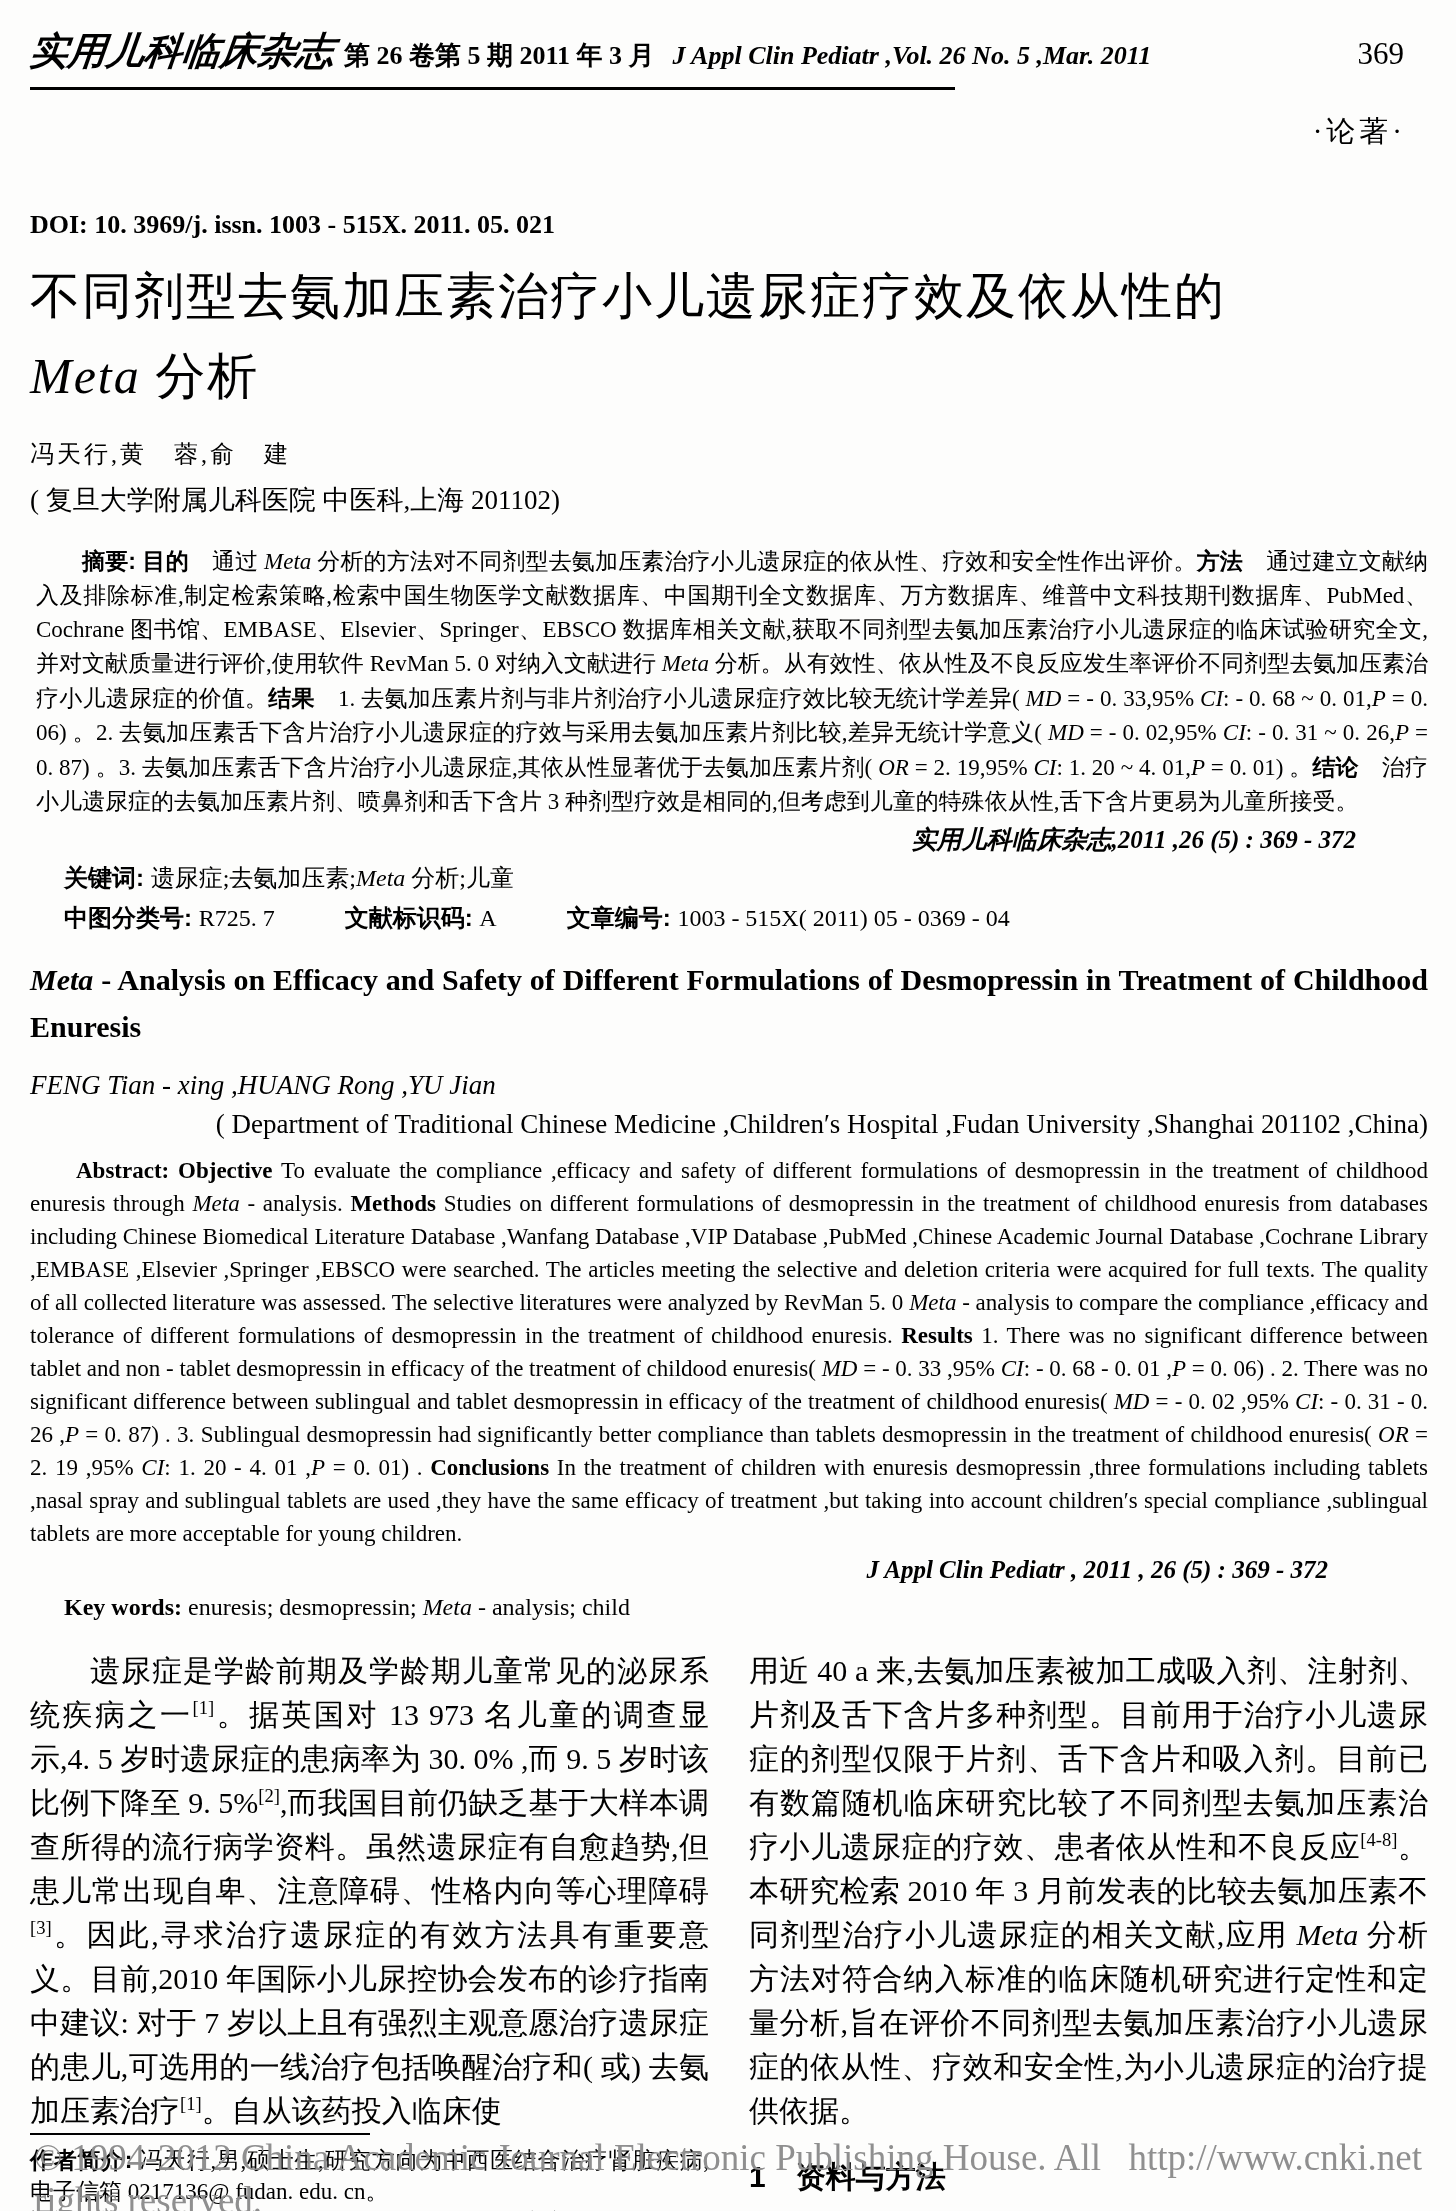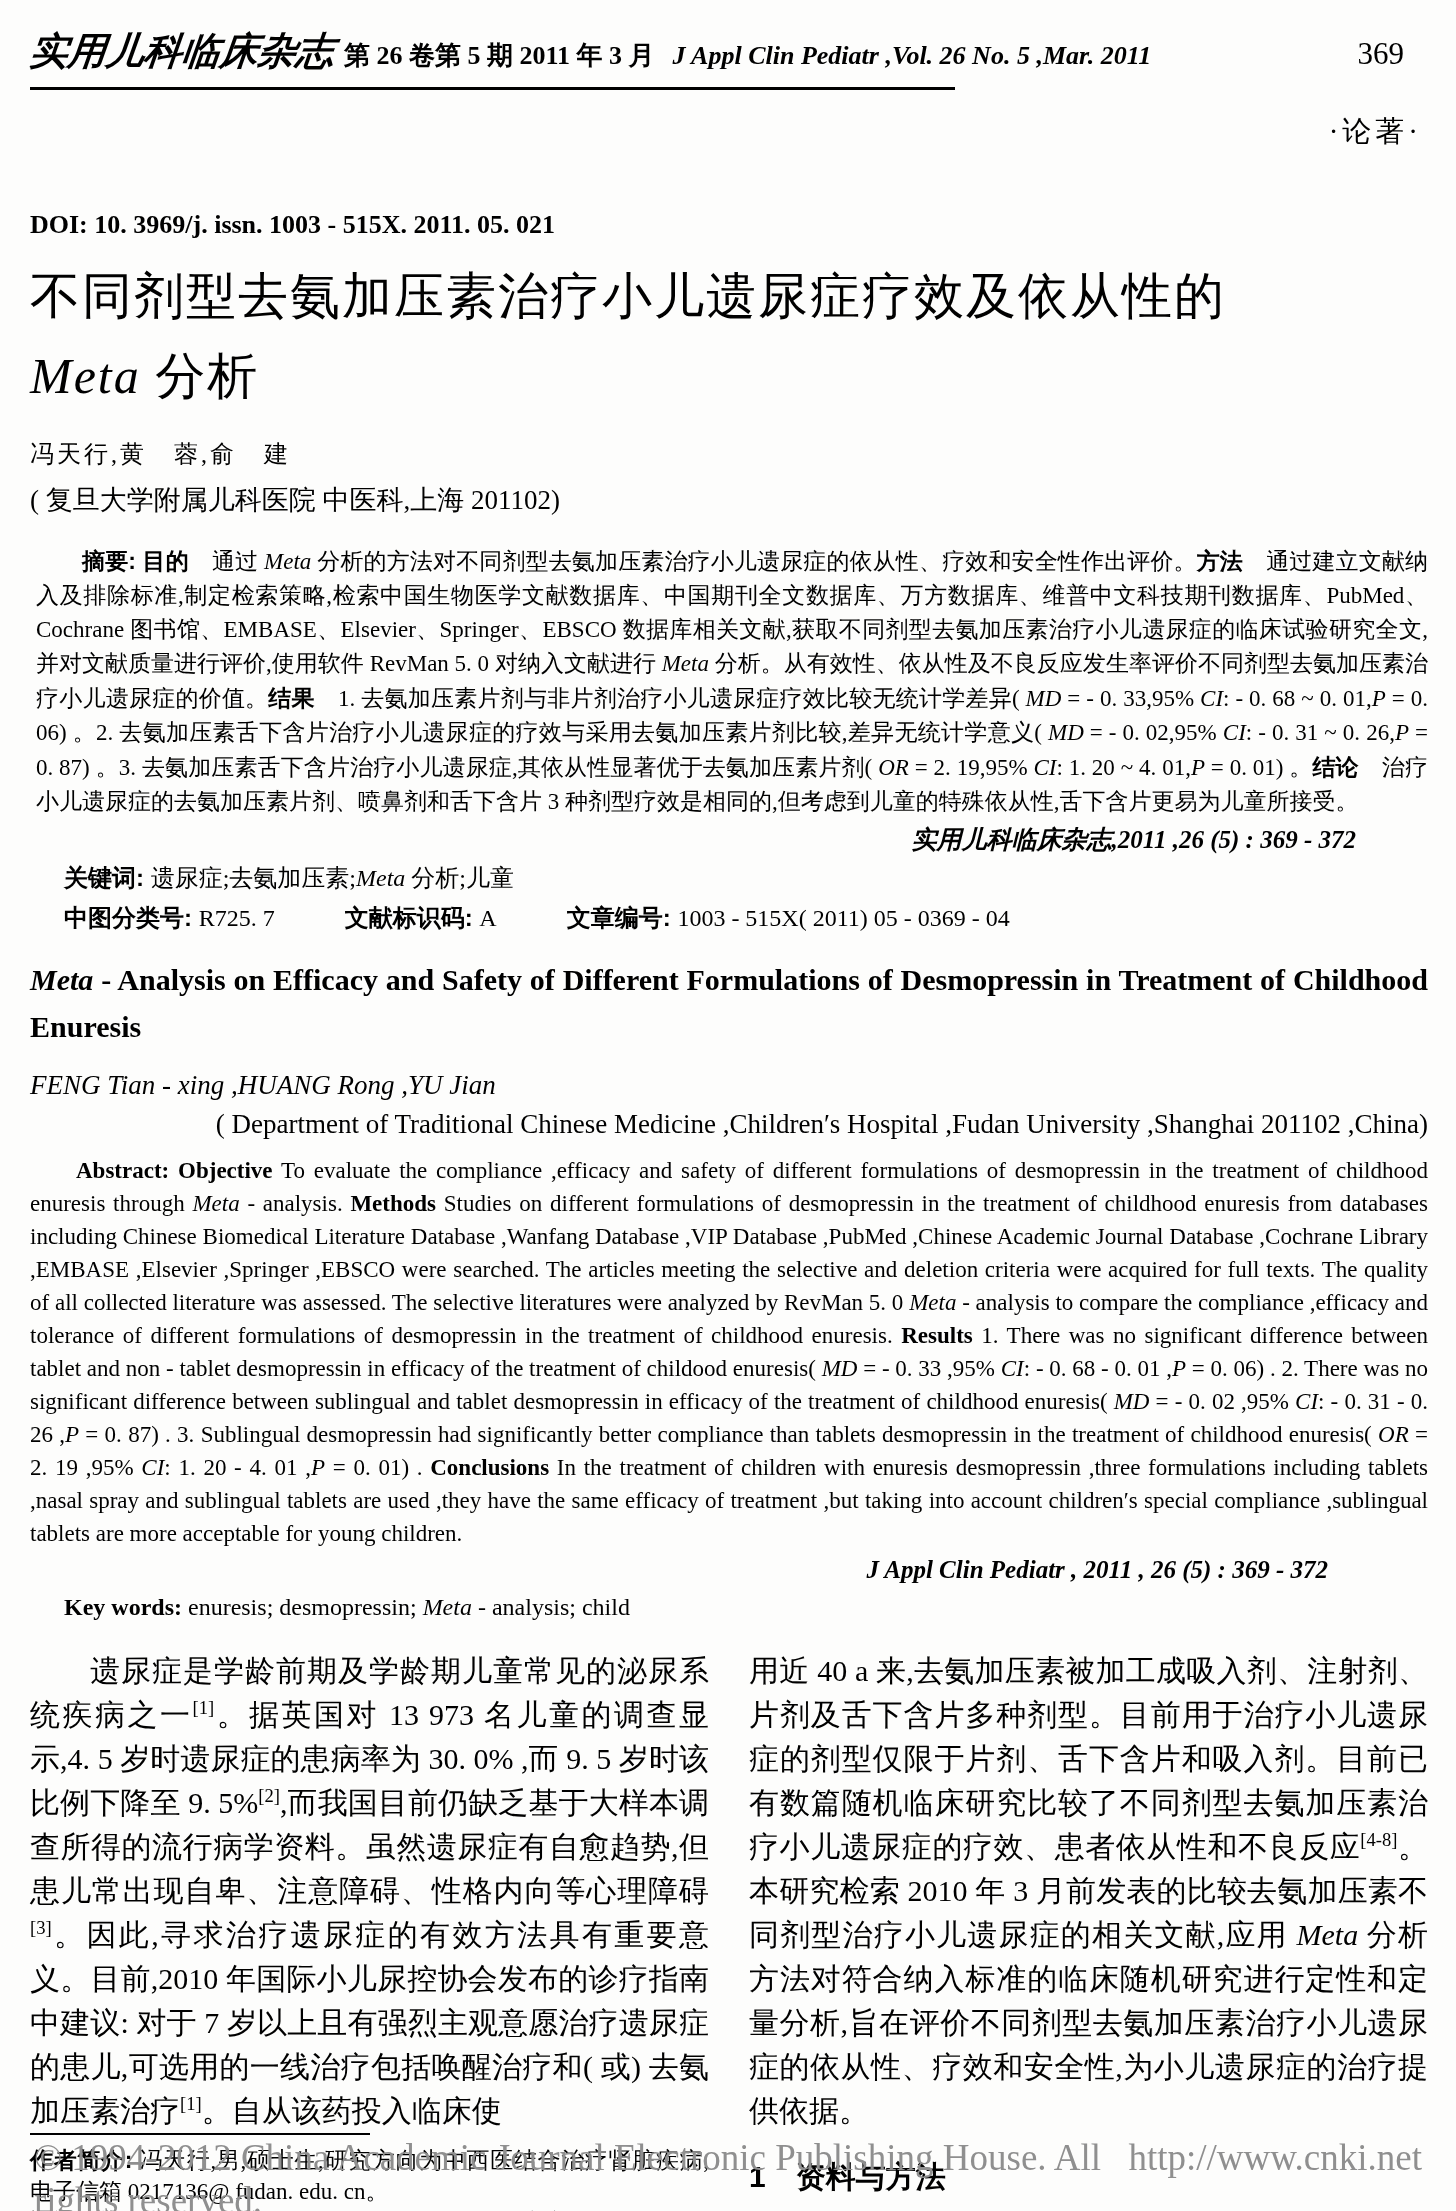--- a/index.html
+++ b/index.html
@@ -18,21 +18,21 @@
   
   .header-row{position:relative; padding-top:26px; height:132px;}
   .header-left{
     display:inline-flex; align-items:baseline; gap:10px;
     border-bottom:3px solid #000; padding-bottom:10px; width:925px;
   }
   .logo{font-size:38px; font-weight:bold; font-style:italic; letter-spacing:0px; transform:skewX(-6deg); white-space:nowrap;}
   .issue-cn{font-size:26px; font-weight:bold; white-space:nowrap;}
   .journal-en{font-size:26px; font-weight:bold; font-style:italic; white-space:nowrap; margin-left:8px;}
   .page-num{position:absolute; top:36px; right:24px; font-size:31px;}
-  .article-type{position:absolute; top:112px; right:6px; font-size:29px; letter-spacing:4px;}
+  .article-type{position:absolute; top:112px; right:22px; font-size:29px; letter-spacing:4px;}
   
   .doi{margin-top:52px; font-size:26px; font-weight:bold;}
   .title{margin-top:16px; font-size:50px; line-height:80px; letter-spacing:2px;}
   .authors-cn{margin-top:22px; font-size:24px; letter-spacing:3px;}
   .affil-cn{margin-top:12px; font-size:27px;}
   
   .abstract-cn{margin-top:26px; font-size:23px; line-height:34px; text-align:justify; text-indent:2em;margin-left:6px;}
   .citation-cn{font-size:25px; font-weight:bold; font-style:italic; text-align:right; padding-right:72px; margin-top:4px;}
   .kw-line{margin-top:6px; font-size:24px; padding-left:34px;}
   .clc-line{margin-top:8px; font-size:24px; padding-left:34px;}

